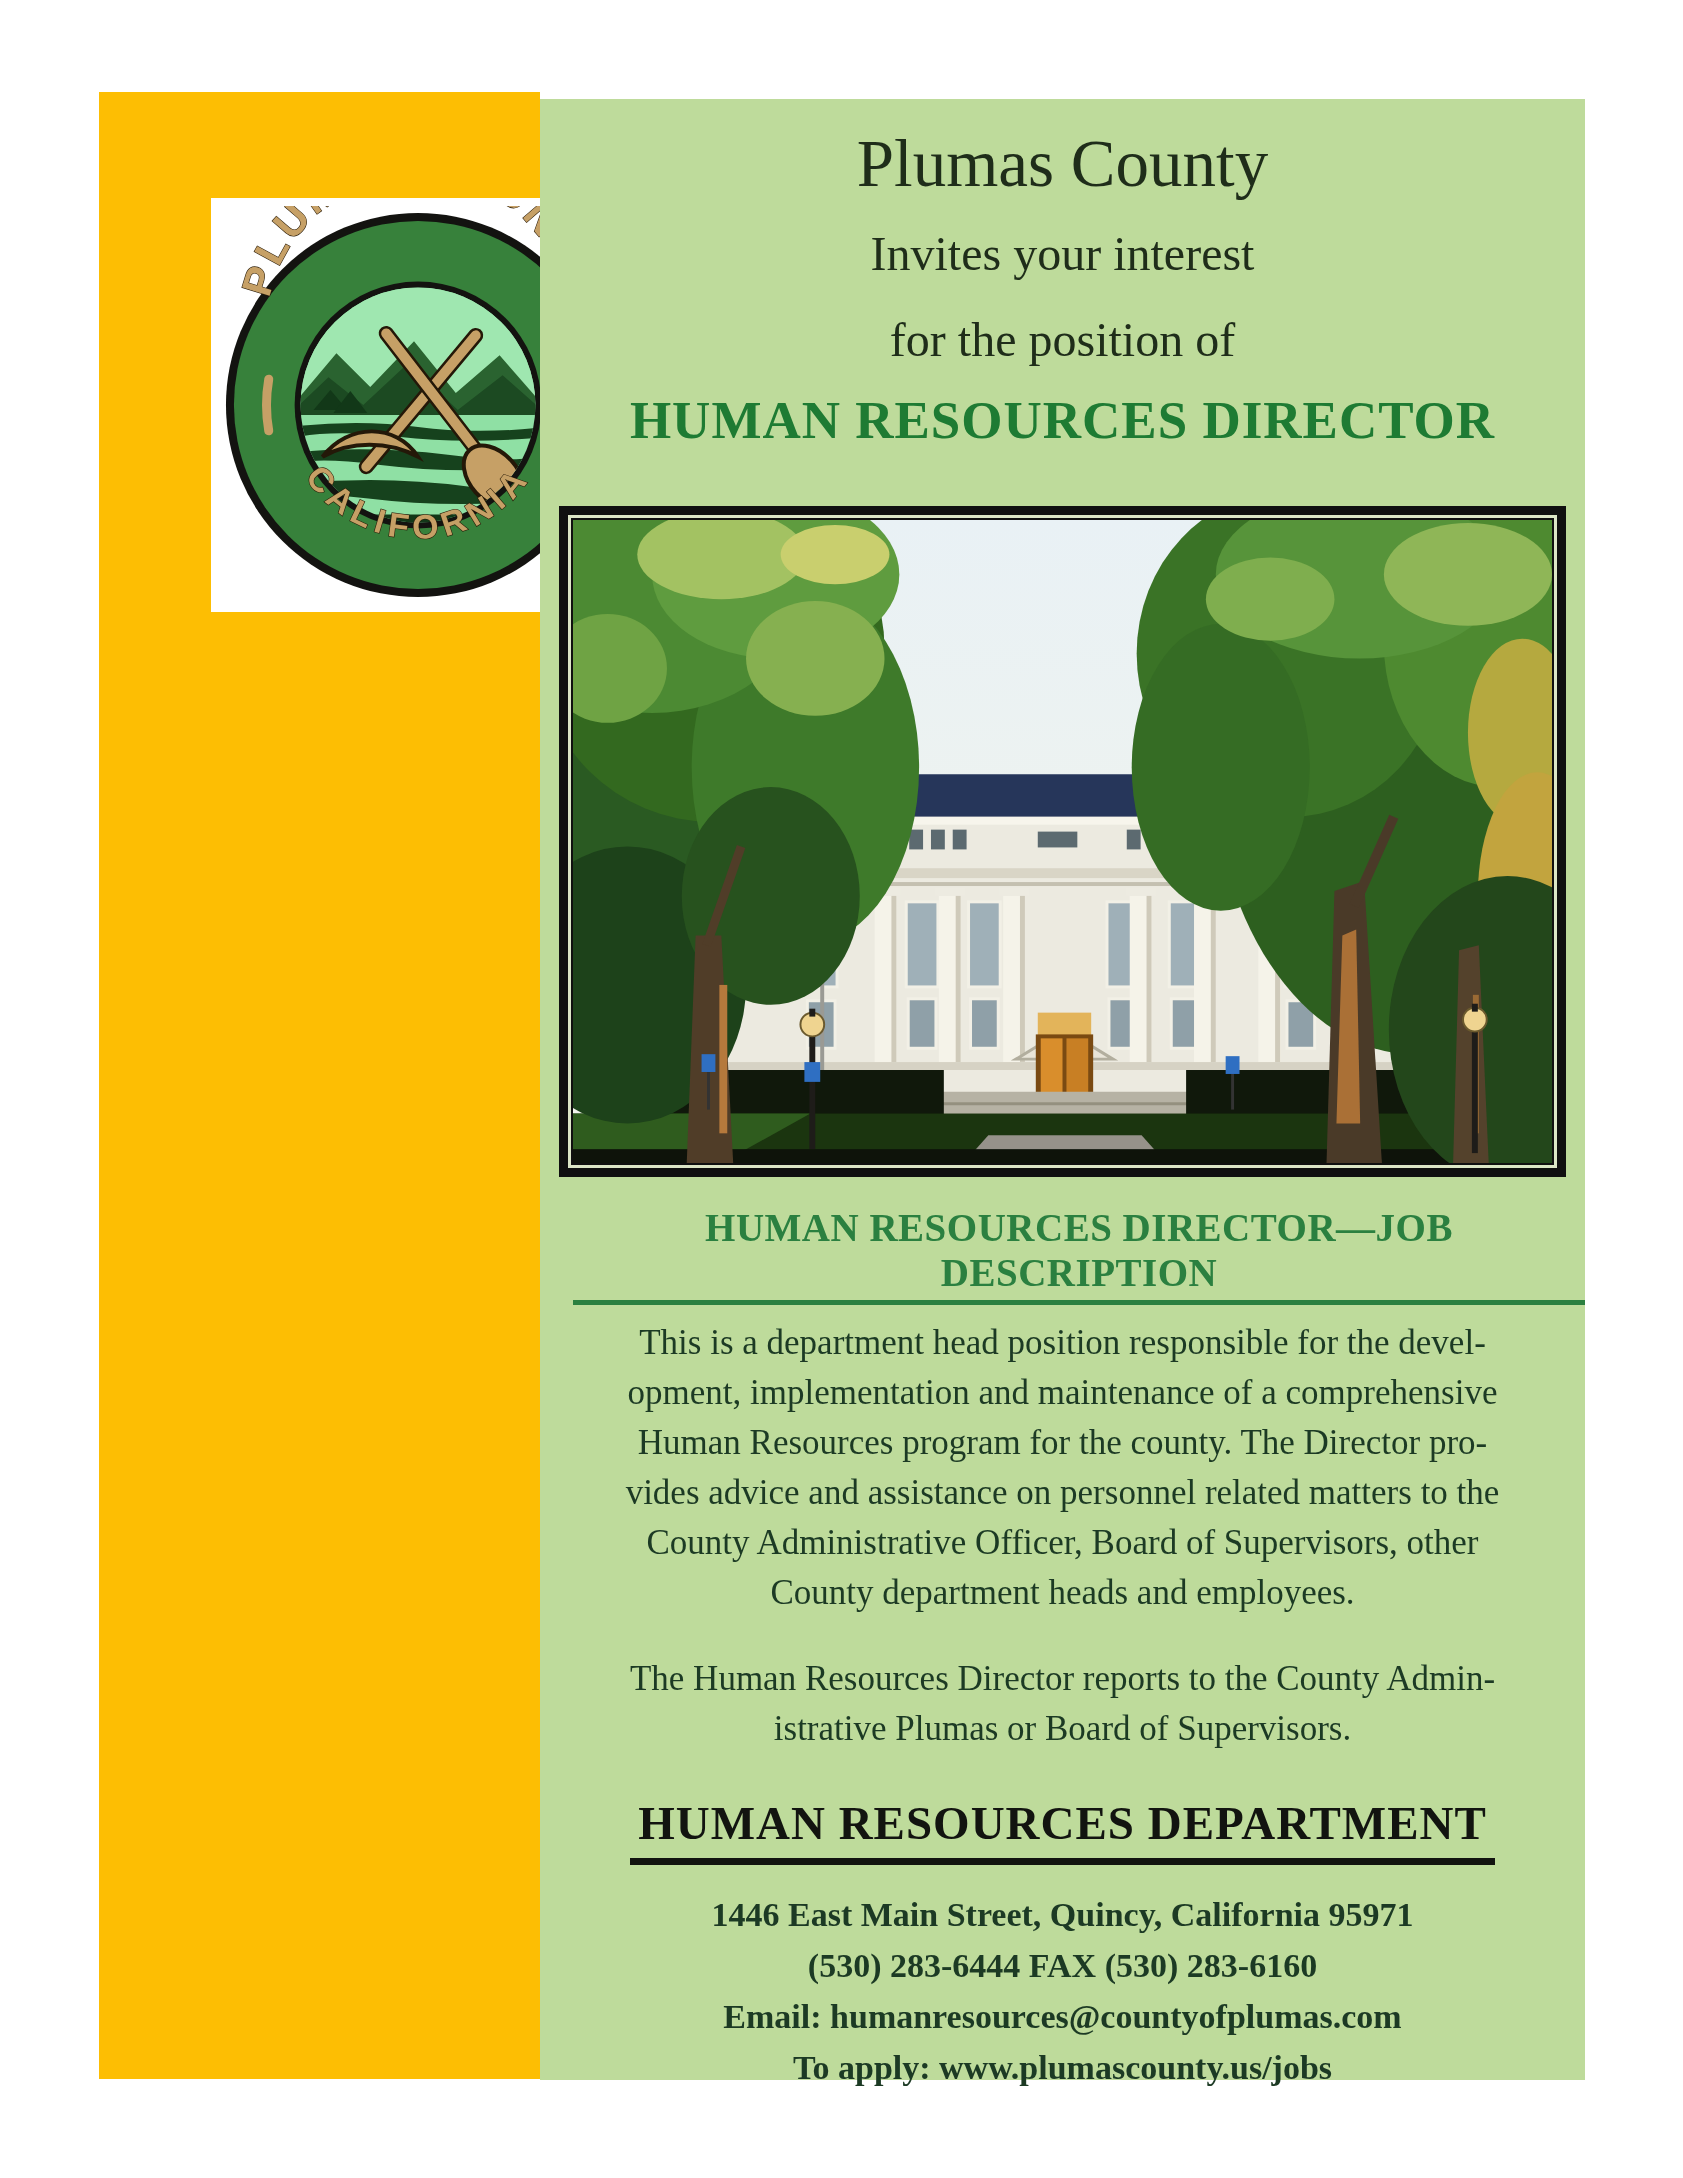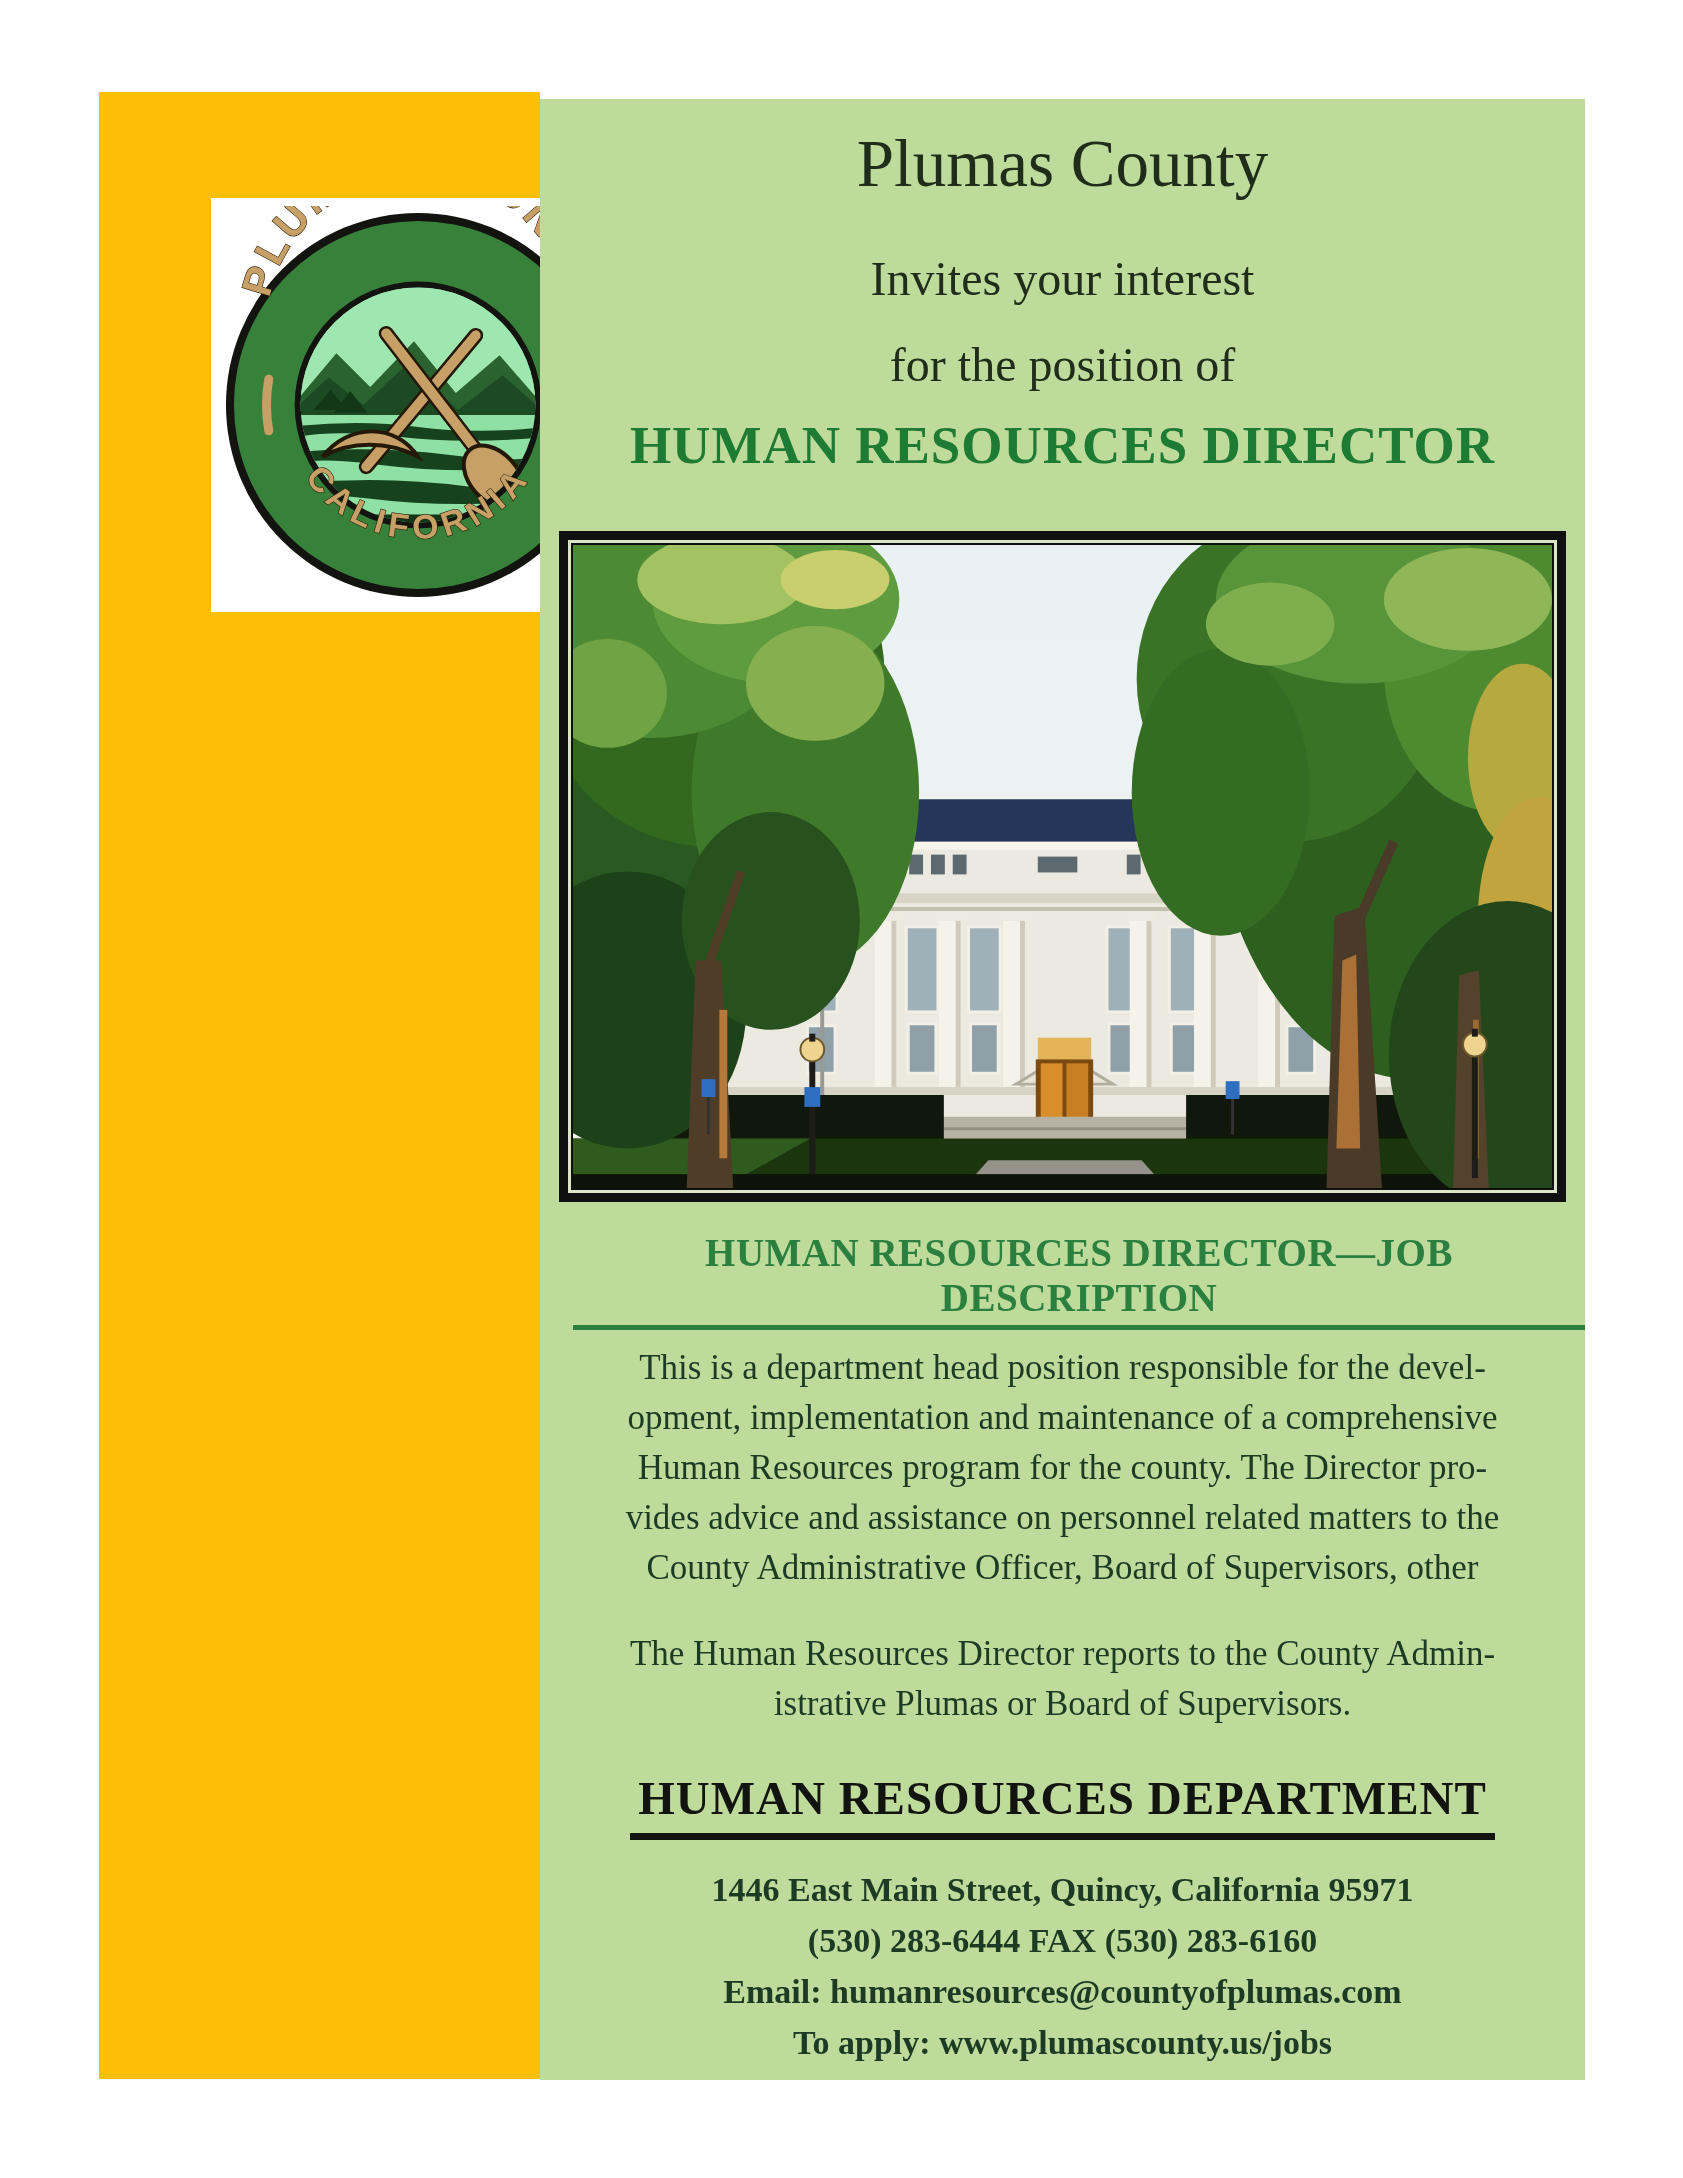--- a/index.html
+++ b/index.html
@@ -12,21 +12,21 @@
     position:absolute; left:112px; top:106px; width:414px; height:414px;
     background:#ffffff; display:flex; align-items:center; justify-content:center;
   }
   .logo-box svg { width:398px; height:398px; display:block; }
   .content {
     position:absolute; left:540px; top:99px; width:1045px; height:1981px;
     background:#BEDB9B; text-align:center; color:#1C3A24;
   }
   .title { margin:26px 0 0; font-size:67px; line-height:1.15; color:#1F2D1A; font-weight:normal; }
   .subtitle { font-size:48px; line-height:1.2; color:#1F2D1A; }
-  .sub1 { margin-top:48px; }
+  .sub1 { margin-top:23px; }
   .sub2 { margin-top:28px; }
   .position-title { margin-top:22px; font-size:53px; font-weight:bold; color:#1E7B33; letter-spacing:1px;font-family:Liberation Serif, serif; }
   .photo-frame {
     margin:56px auto 0; width:983px; border:9px solid #101010;
     padding:3px; background:#dce6c6;
   }
   .photo-inner { border:2px solid #101010; font-size:0; line-height:0; }
   svg.scene { width:979px; height:643px; display:block; }
   .jd-heading-wrap { margin-top:28px;padding-left:33px; }
   .jd-heading {
@@ -278,20 +278,21 @@
     <div class="jd-heading-wrap">
       <span class="jd-heading">HUMAN RESOURCES DIRECTOR—JOB DESCRIPTION</span>
     </div>
 
     <div class="para para1">
       <div>This is a department head position responsible for the devel-</div>
       <div>opment, implementation and maintenance of a comprehensive</div>
       <div>Human Resources program for the county. The Director pro-</div>
       <div>vides advice and assistance on personnel related matters to the</div>
       <div>County Administrative Officer, Board of Supervisors, other</div>
+      <div>County department heads and employees.</div>
     </div>
 
     <div class="para para2">
       <div>The Human Resources Director reports to the County Admin-</div>
       <div>istrative Plumas or Board of Supervisors.</div>
     </div>
 
     <div class="dept-heading-wrap">
       <span class="dept-heading">HUMAN RESOURCES DEPARTMENT</span>
     </div>

